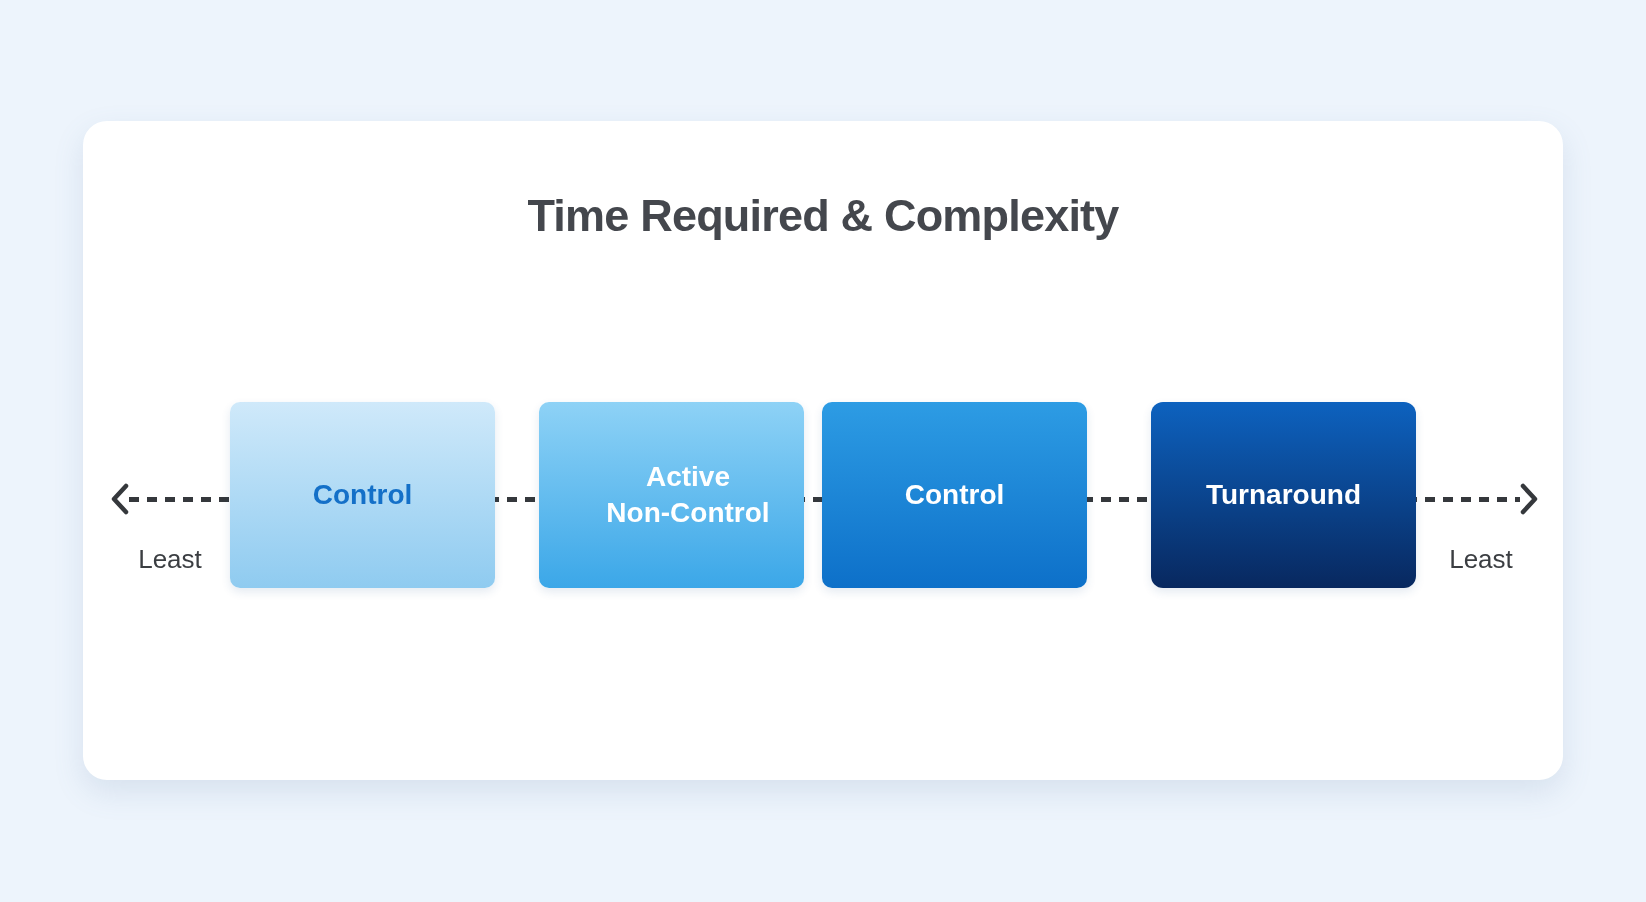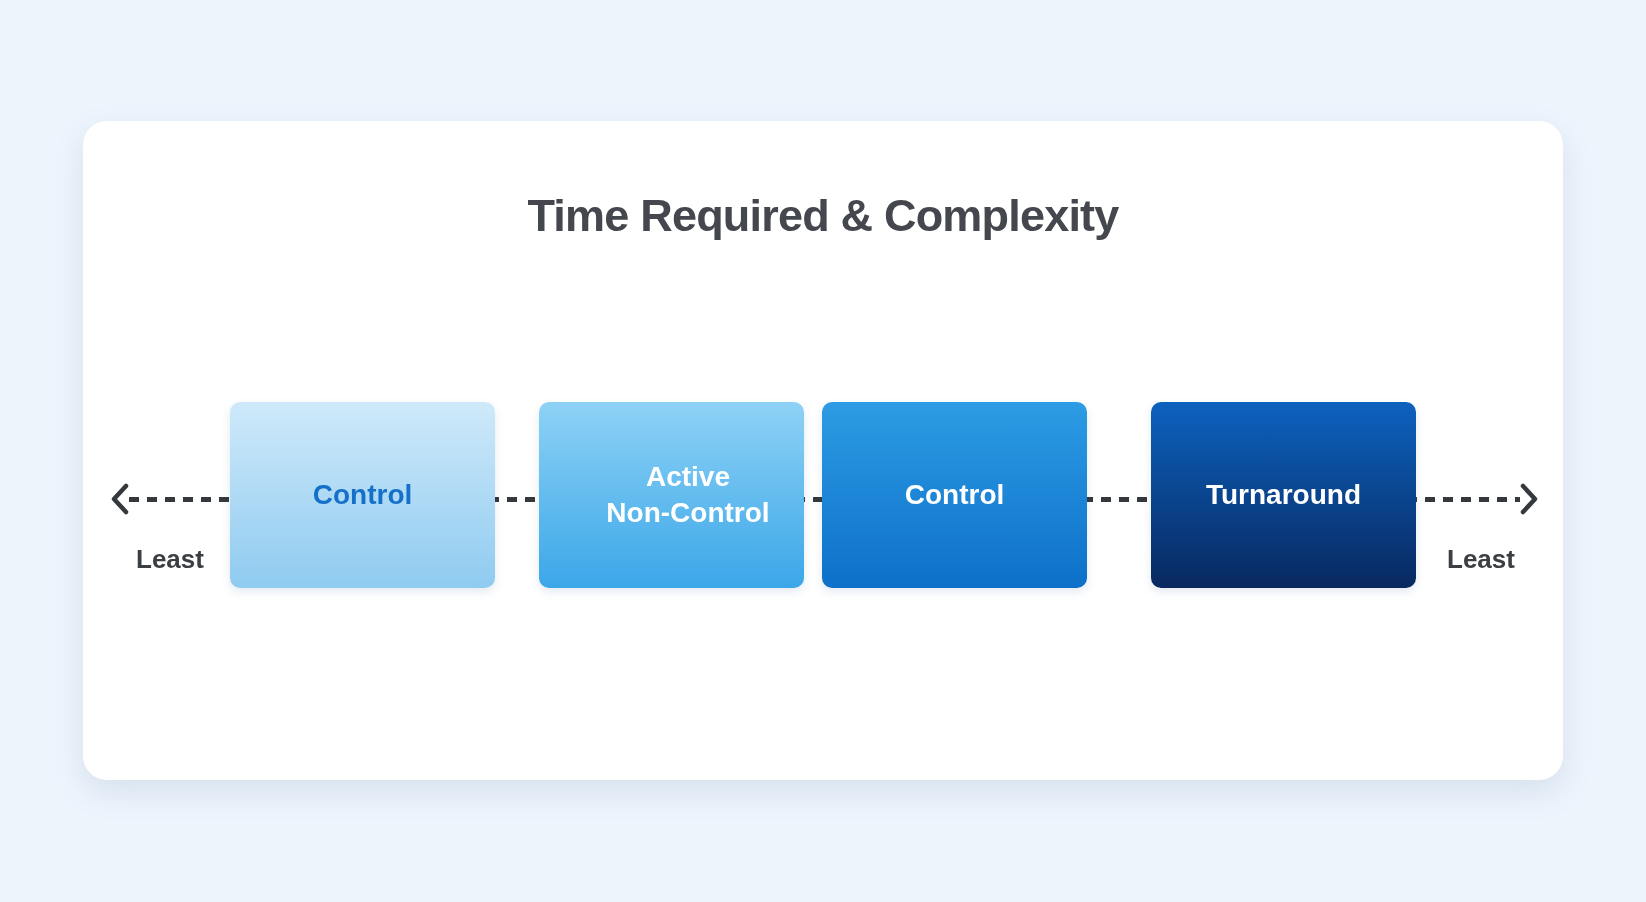--- a/index.html
+++ b/index.html
@@ -63,28 +63,28 @@
     white-space:pre-line;
     font-size:28px;
     line-height:1.3;
     font-weight:bold;
     box-shadow:0 4px 10px rgba(30,80,140,0.12);
     z-index:2;
   }
   .s0{left:147px;}
   .s1{left:456px;padding-left:33px;}
   .s2{left:739px;}
-  .s3{left:1068px;}
+  .s3{left:1068px;border-radius:12px;}
   .axis-label{
     position:absolute;
     top:423px;
     width:100px;
     text-align:center;
     font-size:26px;
-    font-weight:bold;
+    font-weight:normal;
     color:var(--label-color);
   }
   .least{left:37px;}
   .most{left:1348px;}
 </style>
 </head>
 <body>
 
 <div class="card">
 

